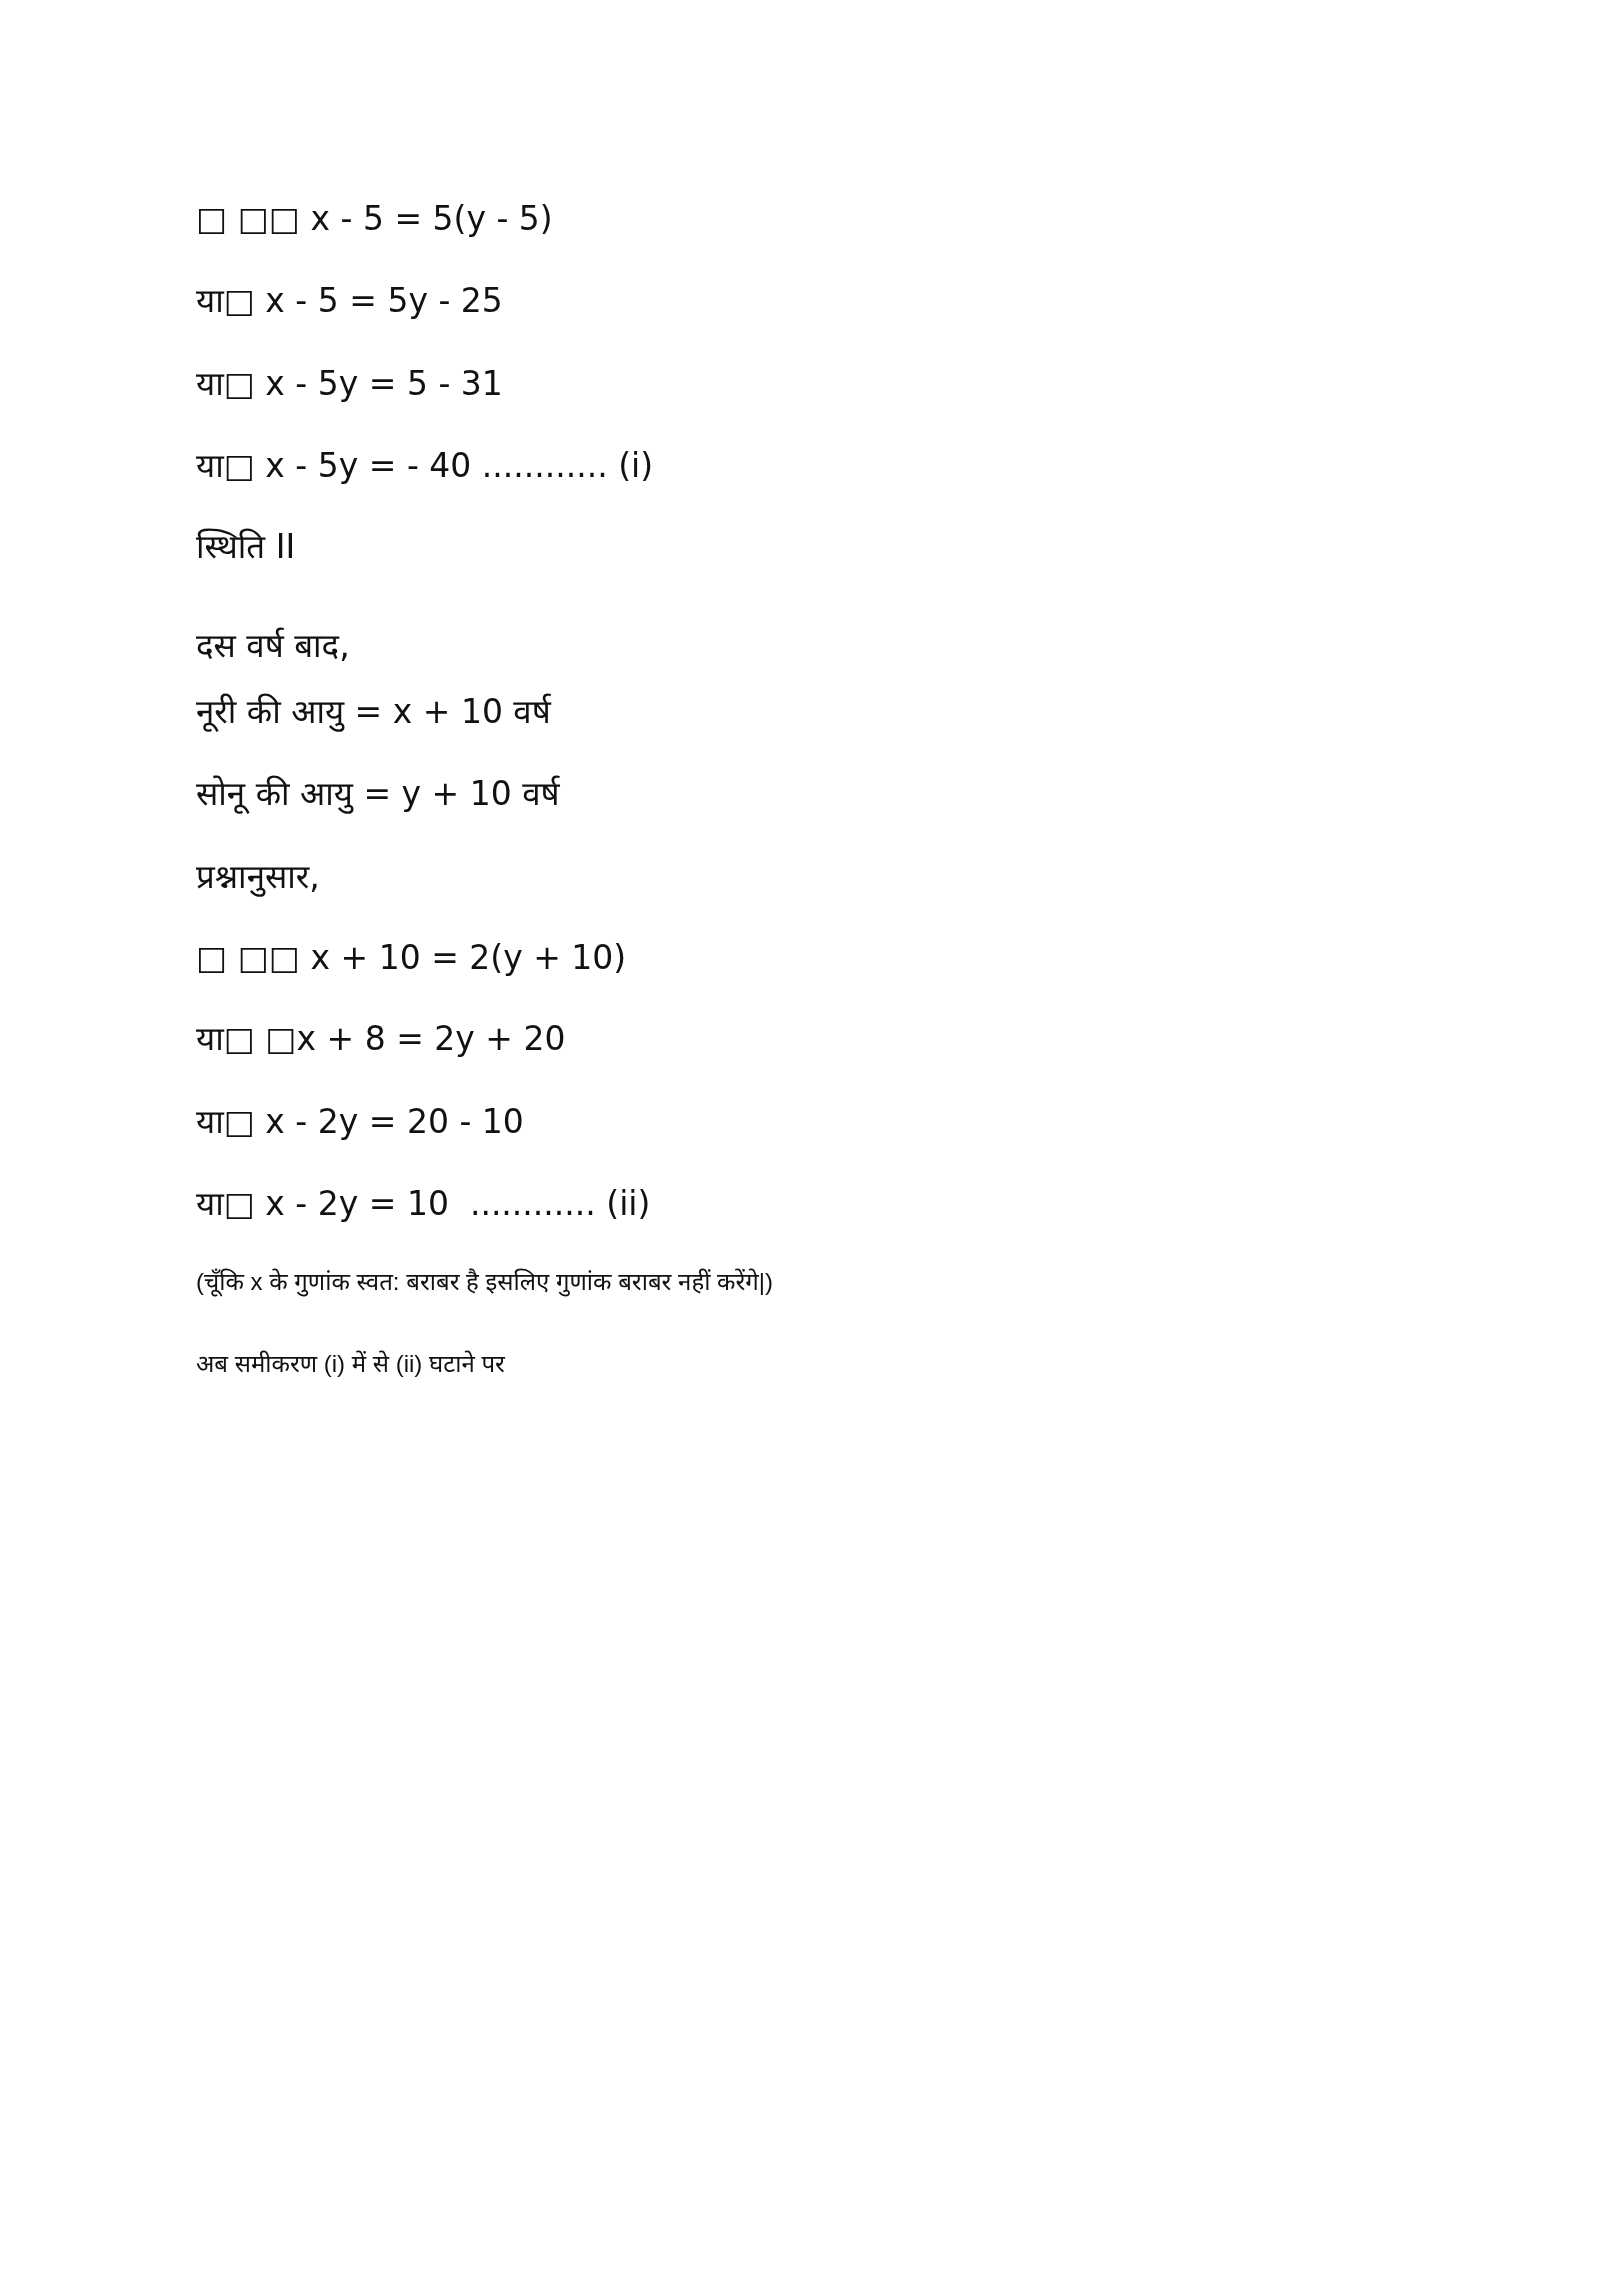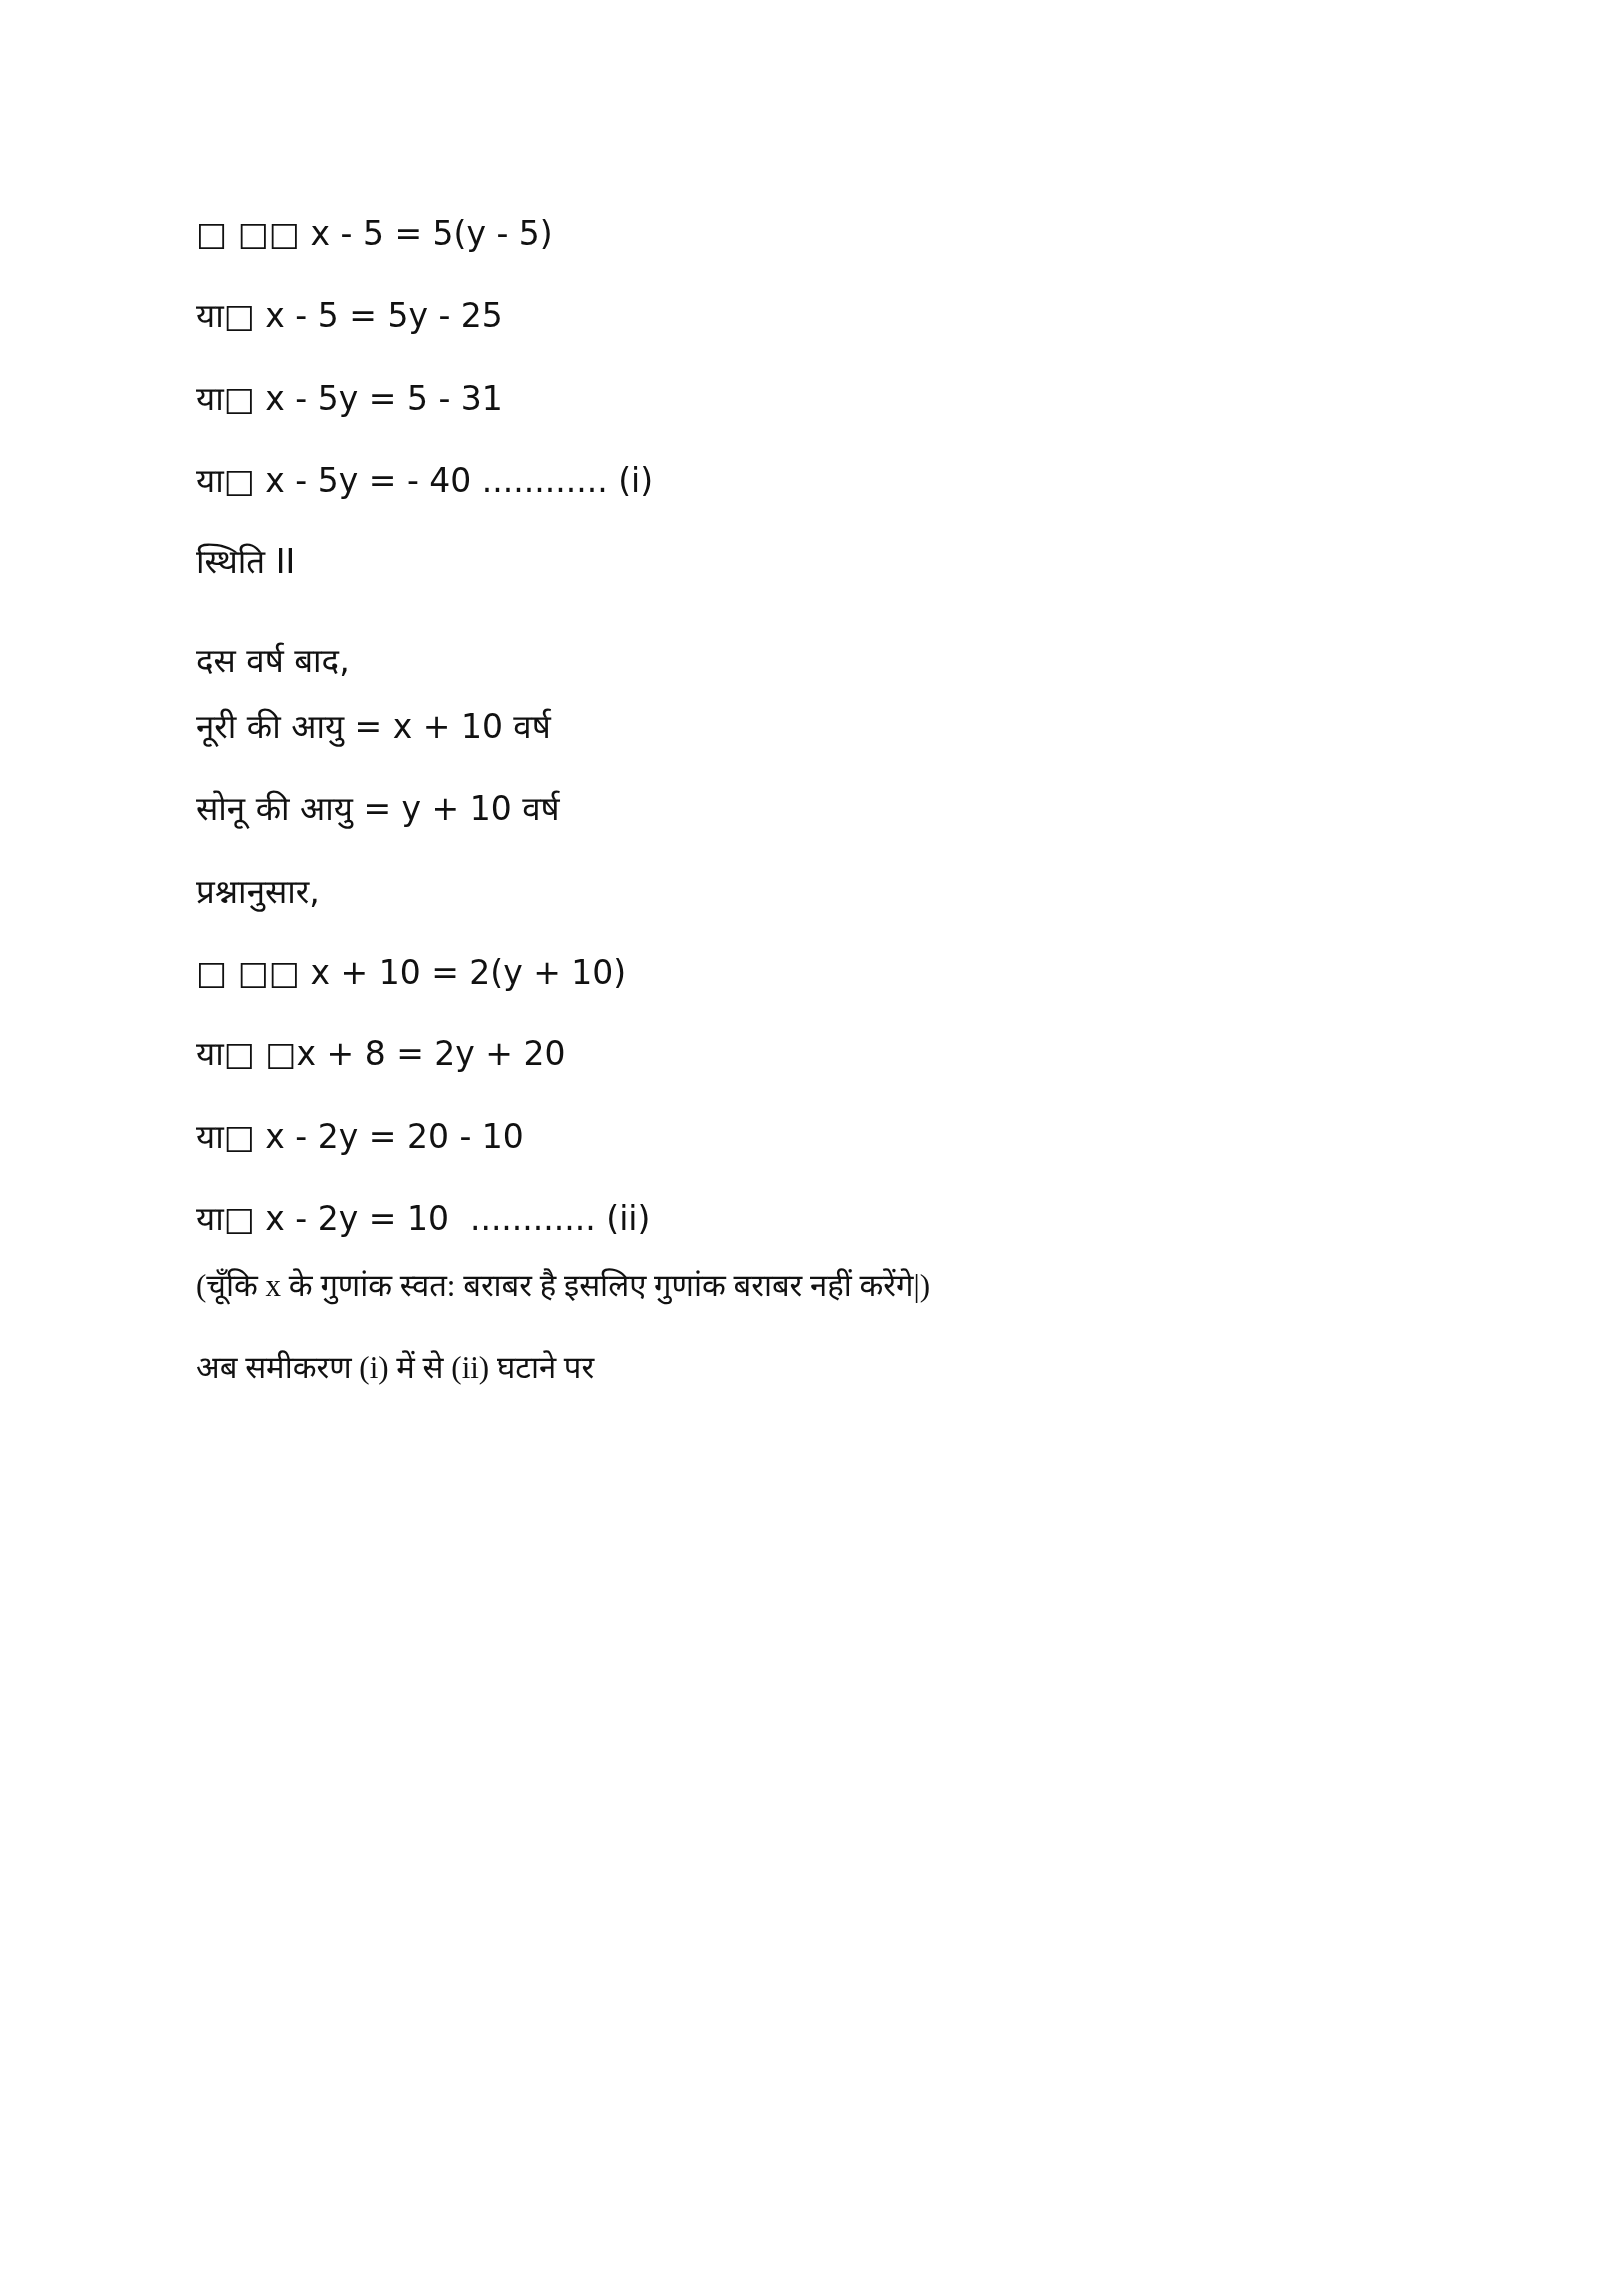--- a/index.html
+++ b/index.html
@@ -3,22 +3,22 @@
   <meta charset="utf-8">
   <style>
     html, body { margin: 0; padding: 0; background: #ffffff; }
     body { width: 1620px; height: 2293px; position: relative; overflow: hidden; color: #111111; }
     .line {
       position: absolute;
       left: 196px;
       white-space: pre;
       line-height: 1;
     }
-    .sans { font-family: "DejaVu Sans", sans-serif; font-size: 33px; margin-top: 15px; }
-    .note { font-family: Liberation Serif, serif; font-size: 31px; }
+    .sans { font-family: "DejaVu Sans", sans-serif; font-size: 33px; }
+    .note { font-family: Liberation Sans, sans-serif; font-size: 24px; }
   </style>
 </head>
 <body>
 
 <div>
   <div class="line sans" style="top:202px">□ □□ x - 5 = 5(y - 5)</div>
   <div class="line sans" style="top:284px">या□ x - 5 = 5y - 25</div>
   <div class="line sans" style="top:367px">या□ x - 5y = 5 - 31</div>
   <div class="line sans" style="top:449px">या□ x - 5y = - 40 ............ (i)</div>
   <div class="line sans" style="top:530px">स्थिति II</div>

